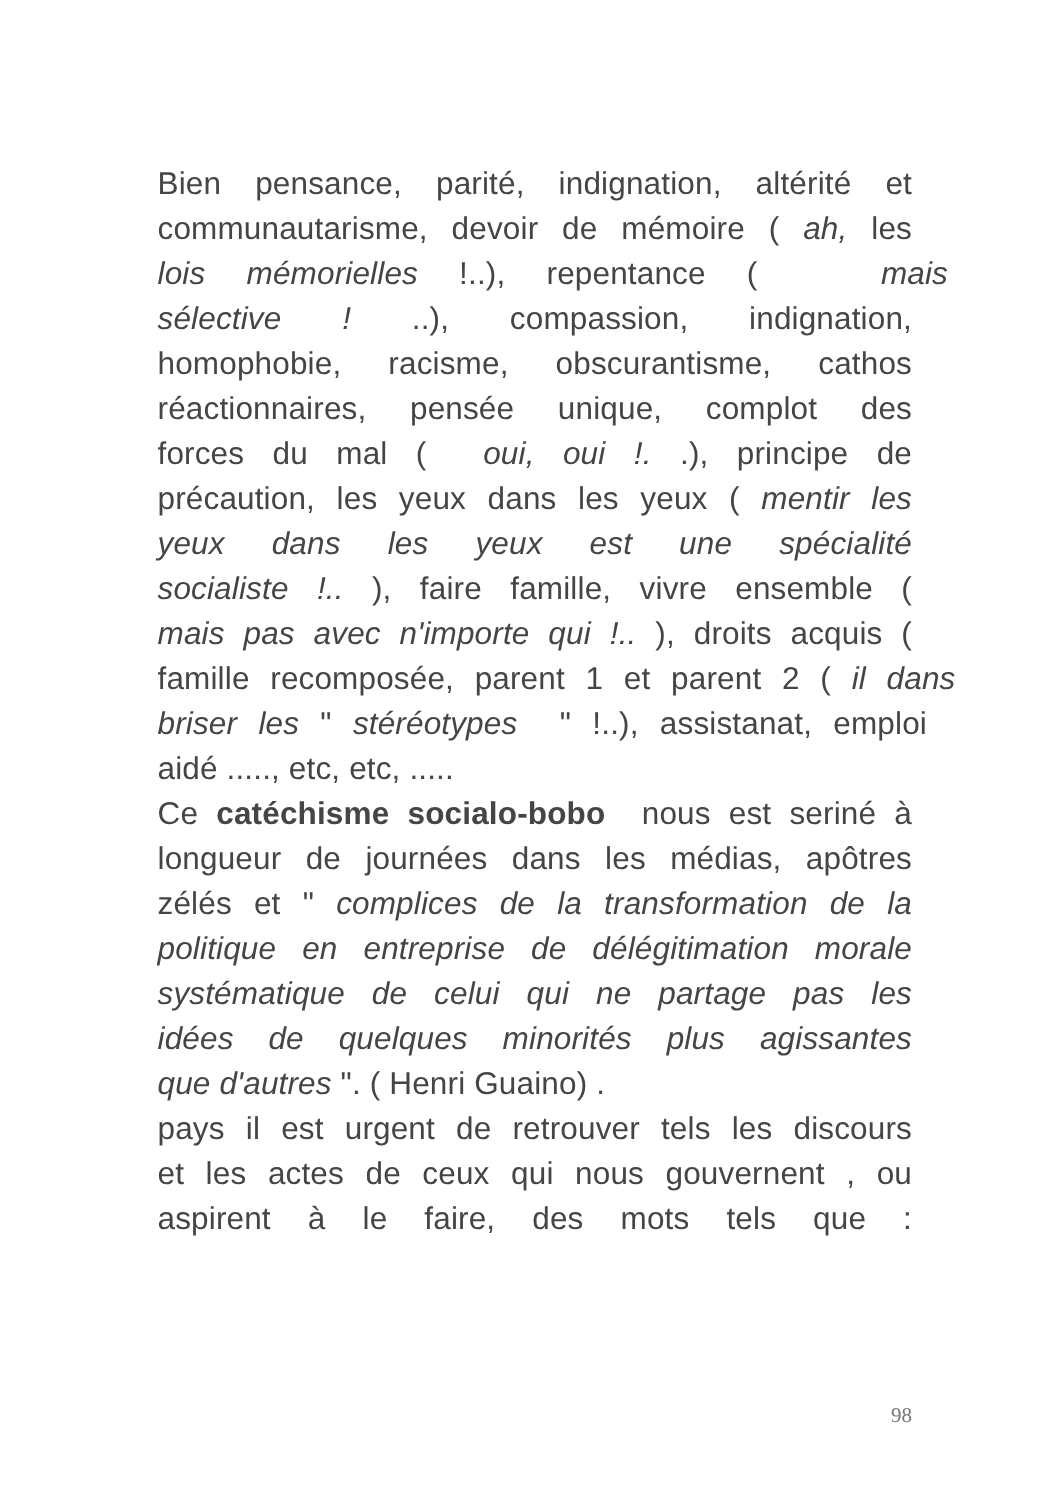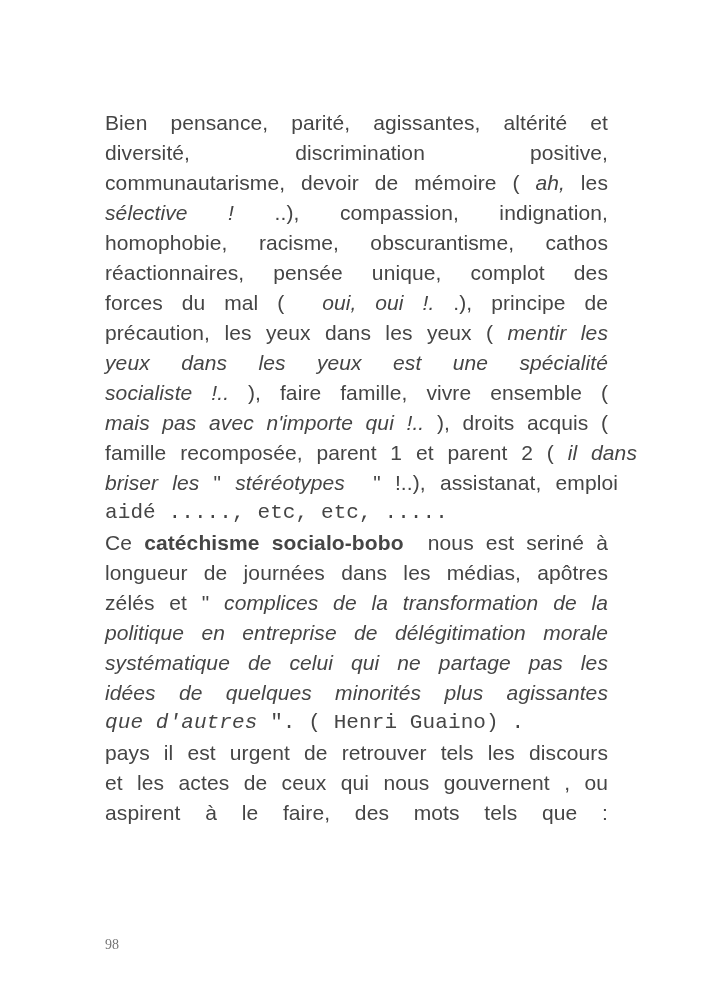--- a/index.html
+++ b/index.html
@@ -34,45 +34,44 @@
     white-space: normal;
   }
   .line.justify {
     text-align: justify;
     text-align-last: justify;
     -moz-text-align-last: justify;
   }
   .line.left {
     text-align: center;
     text-align-last: left;
-    font-family: Liberation Mono, monospace;
   }
   .seg-normal { font-style: normal; font-weight: normal; }
   .seg-italic { font-style: italic; font-weight: normal; }
   .seg-bold   { font-style: normal; font-weight: bold; }
   .page-number {
     position: absolute;
     left: 105px;
     top: 937px;
     width: 503px;
-    text-align: left;
+    text-align: right;
     font-family: "Liberation Serif", serif;
     font-size: 14px;
     line-height: 16px;
     color: #757575;
   }
 </style>
 </head>
 <body>
 
 <div class="page">
   <div class="text-block">
-      <div class="line justify"><span class="seg-normal">Bien pensance, parité, agissantes, altérité et</span></div>
-      <div class="line justify"><span class="seg-normal">diversité, discrimination positive,</span></div>
+      <div class="line justify"><span class="seg-normal">Bien pensance, parité, indignation, altérité et</span></div>
       <div class="line justify"><span class="seg-normal">communautarisme, devoir de mémoire ( </span><span class="seg-italic">ah,</span><span class="seg-normal"> les</span></div>
+      <div class="line justify" style="width: 527px;"><span class="seg-italic">lois mémorielles</span><span class="seg-normal"> !..), repentance (&nbsp;&nbsp; </span><span class="seg-italic">mais</span></div>
       <div class="line justify"><span class="seg-italic">sélective !</span><span class="seg-normal"> ..), compassion, indignation,</span></div>
       <div class="line justify"><span class="seg-normal">homophobie, racisme, obscurantisme, cathos</span></div>
       <div class="line justify"><span class="seg-normal">réactionnaires, pensée unique, complot des</span></div>
       <div class="line justify"><span class="seg-normal">forces du mal (&nbsp; </span><span class="seg-italic">oui, oui !.</span><span class="seg-normal"> .), principe de</span></div>
       <div class="line justify"><span class="seg-normal">précaution, les yeux dans les yeux ( </span><span class="seg-italic">mentir les</span></div>
       <div class="line justify"><span class="seg-italic">yeux dans les yeux est une spécialité</span></div>
       <div class="line justify"><span class="seg-italic">socialiste !..</span><span class="seg-normal"> ), faire famille, vivre ensemble (</span></div>
       <div class="line justify"><span class="seg-italic">mais pas avec n'importe qui !..</span><span class="seg-normal"> ), droits acquis (</span></div>
       <div class="line justify" style="width: 532px;"><span class="seg-normal">famille recomposée, parent 1 et parent 2 ( </span><span class="seg-italic">il dans</span></div>
       <div class="line justify" style="width: 513px;"><span class="seg-italic">briser les</span><span class="seg-normal"> " </span><span class="seg-italic">stéréotypes</span><span class="seg-normal">&nbsp; " !..), assistanat, emploi</span></div>

